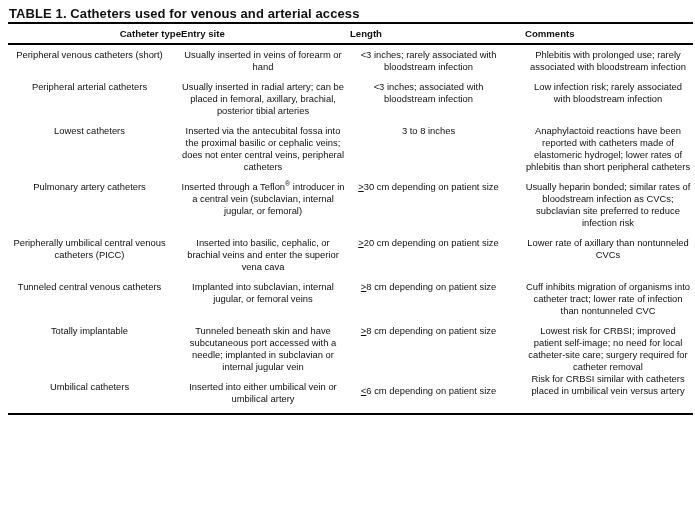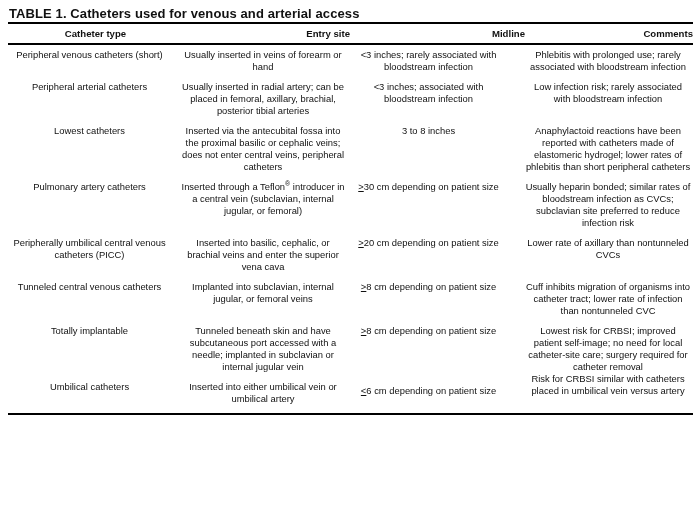--- a/index.html
+++ b/index.html
@@ -28,25 +28,25 @@
     width: 685px;
     border-collapse: collapse;
     table-layout: fixed;
     border-top: 2px solid #000;
     border-bottom: 2px solid #000;
   }
   thead tr { border-bottom: 2px solid #000; }
   th {
     font-size: 9.6px;
     font-weight: bold;
-    text-align: right;
+    text-align: left;
     padding: 4px 0 3px 0;
     line-height: 12px;
   }
-  th.col-type { text-align: center; padding-left: 2px; }
+  th.col-type { text-align: right; padding-left: 2px; }
   td {
     vertical-align: top;
     font-size: 9.4px;
     line-height: 12px;
     padding: 0 0 8px 0;
     letter-spacing: 0;
     text-align: center;
   }
   tbody tr:first-child td { padding-top: 4px; }
   td.cell-type    { padding-left: 2px; padding-right: 12px; }
@@ -70,21 +70,21 @@
     <colgroup>
       <col style="width:173px">
       <col style="width:169px">
       <col style="width:175px">
       <col style="width:168px">
     </colgroup>
     <thead>
       <tr>
         <th class="col-type">Catheter type</th>
         <th>Entry site</th>
-        <th>Midline</th>
+        <th>Length</th>
         <th>Comments</th>
       </tr>
     </thead>
     <tbody id="table-body">
         <tr>
           <td class="cell-type">Peripheral venous catheters (short)</td>
           <td class="cell-entry">Usually inserted in veins of forearm or hand</td>
           <td class="cell-length"><span>&lt;3 inches; rarely associated with bloodstream infection</span></td>
           <td class="cell-comments">Phlebitis with prolonged use; rarely associated with bloodstream infection</td>
         </tr>

